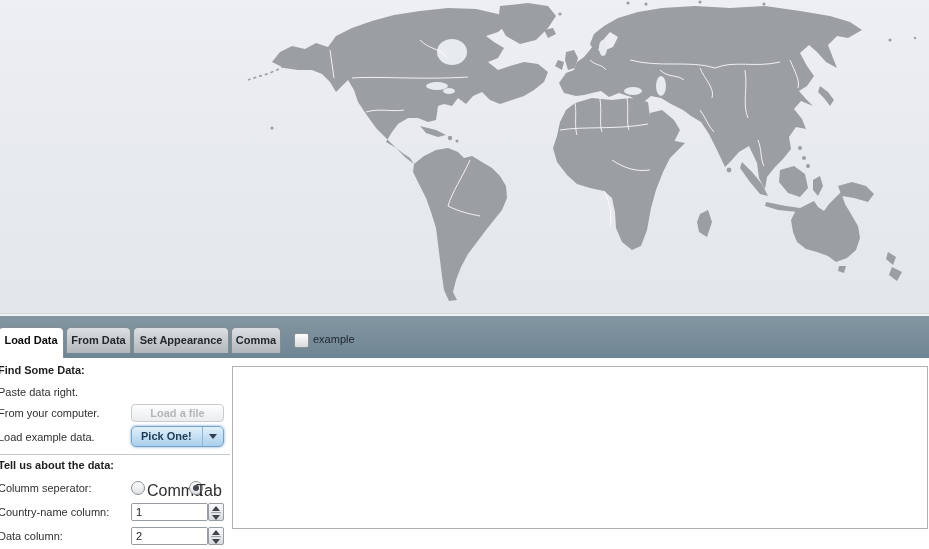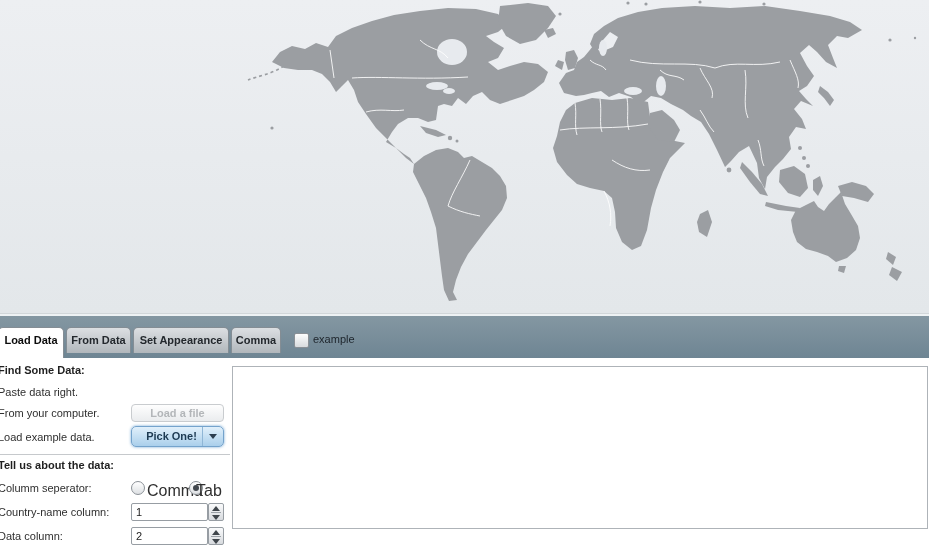--- a/index.html
+++ b/index.html
@@ -37,21 +37,21 @@
 
   .btn-disabled{position:absolute;left:131px;top:46px;width:93px;height:18px;
        border:1px solid #c9cccf;border-radius:4px;box-sizing:border-box;
        background:linear-gradient(#fefefe,#eaecee);
        color:#b3b6b9;font-weight:bold;font-size:11px;text-align:center;line-height:16px;}
 
   .dropdown{position:absolute;left:131px;top:68px;width:93px;height:21px;
        border:1px solid #74a3cc;border-radius:5px;box-sizing:border-box;
        background:linear-gradient(#e1f0fb,#aacfeb);
        box-shadow:0 0 3px rgba(90,150,205,.85);
-       display:flex;align-items:stretch;cursor:pointer;text-align:center;}
+       display:flex;align-items:stretch;cursor:pointer;}
   .dropdown .dd-label{flex:1;font-size:11px;font-weight:bold;color:#1d3a52;
        line-height:19px;padding-left:9px;}
   .dropdown .dd-arrow{width:20px;border-left:1px solid #8fb6d6;
        display:flex;align-items:center;justify-content:center;}
   .tri-dn{width:0;height:0;border-left:4px solid transparent;
        border-right:4px solid transparent;border-top:5px solid #2c3e50;}
 
   .radio{position:absolute;width:12px;height:12px;border-radius:50%;
        border:1px solid #8b9197;background:linear-gradient(#fff,#dde0e3);
        box-sizing:content-box;cursor:pointer;}

